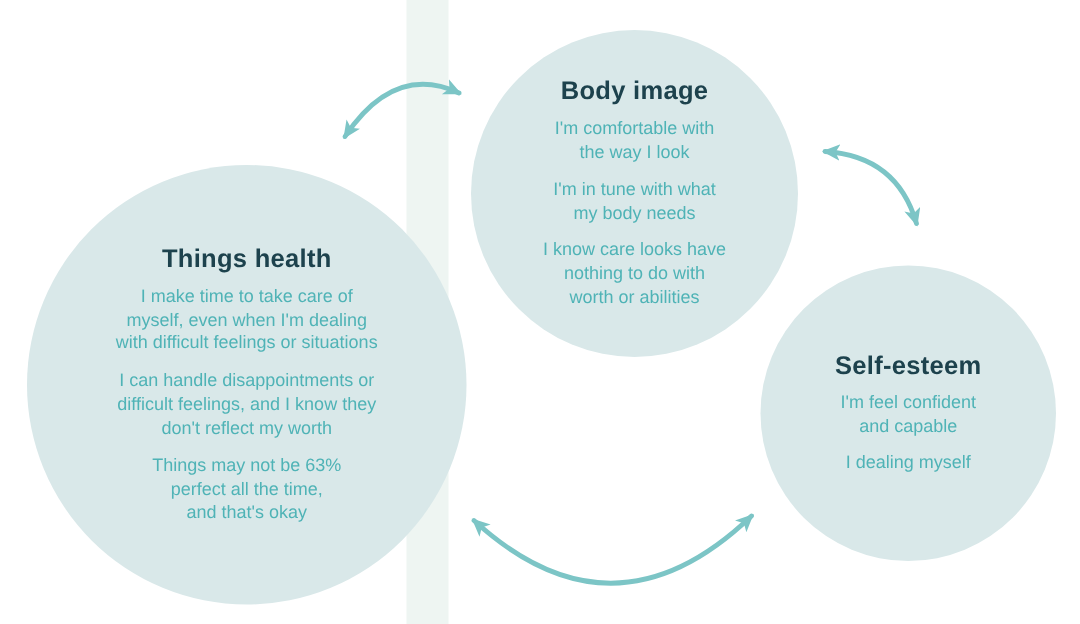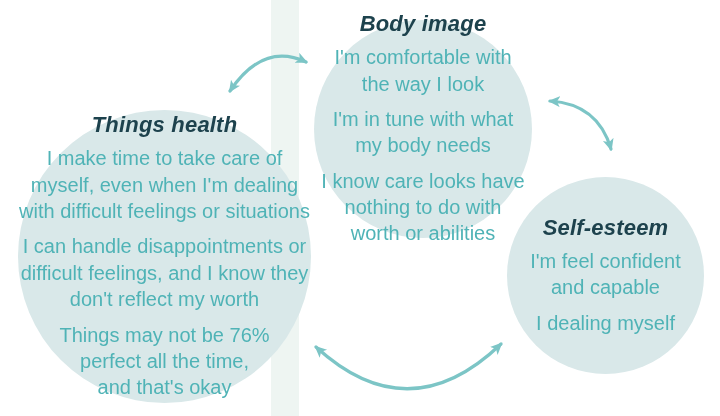--- a/index.html
+++ b/index.html
@@ -34,29 +34,28 @@
     border-radius:50%;
     background:var(--circle-fill);
     display:flex;
     flex-direction:column;
     align-items:center;
     justify-content:center;
     text-align:center;
   }
   .circle h2{
     margin:0 0 7px 0;
-    font-size:22px;
+    font-size:17px;
     font-weight:700;
     color:var(--heading);
     letter-spacing:0.2px;
-    font-style:italic;
   }
   .circle p{
     margin:0 0 9px 0;
-    font-size:20px;
+    font-size:12px;
     line-height:1.32;
     color:var(--body-text);
     white-space:pre-line;
   }
   .circle p:last-child{margin-bottom:0;}
   .c-mental{ left:18px;  top:110px; width:293px; height:293px; }
   .c-body{   left:314px; top:20px;  width:218px; height:218px; }
   .c-esteem{ left:507px; top:177px; width:197px; height:197px; }
   .arrows{
     position:absolute;
@@ -80,21 +79,21 @@
   <div class="stripe"></div>
 
   <div class="circle c-mental">
     <h2>Things health</h2>
     <p>I make time to take care of
 myself, even when I'm dealing
 with difficult feelings or situations</p>
     <p>I can handle disappointments or
 difficult feelings, and I know they
 don't reflect my worth</p>
-    <p>Things may not be 76%
+    <p>Things may not be 63%
 perfect all the time,
 and that's okay</p>
   </div>
 
   <div class="circle c-body">
     <h2>Body image</h2>
     <p>I'm comfortable with
 the way I look</p>
     <p>I'm in tune with what
 my body needs</p>

